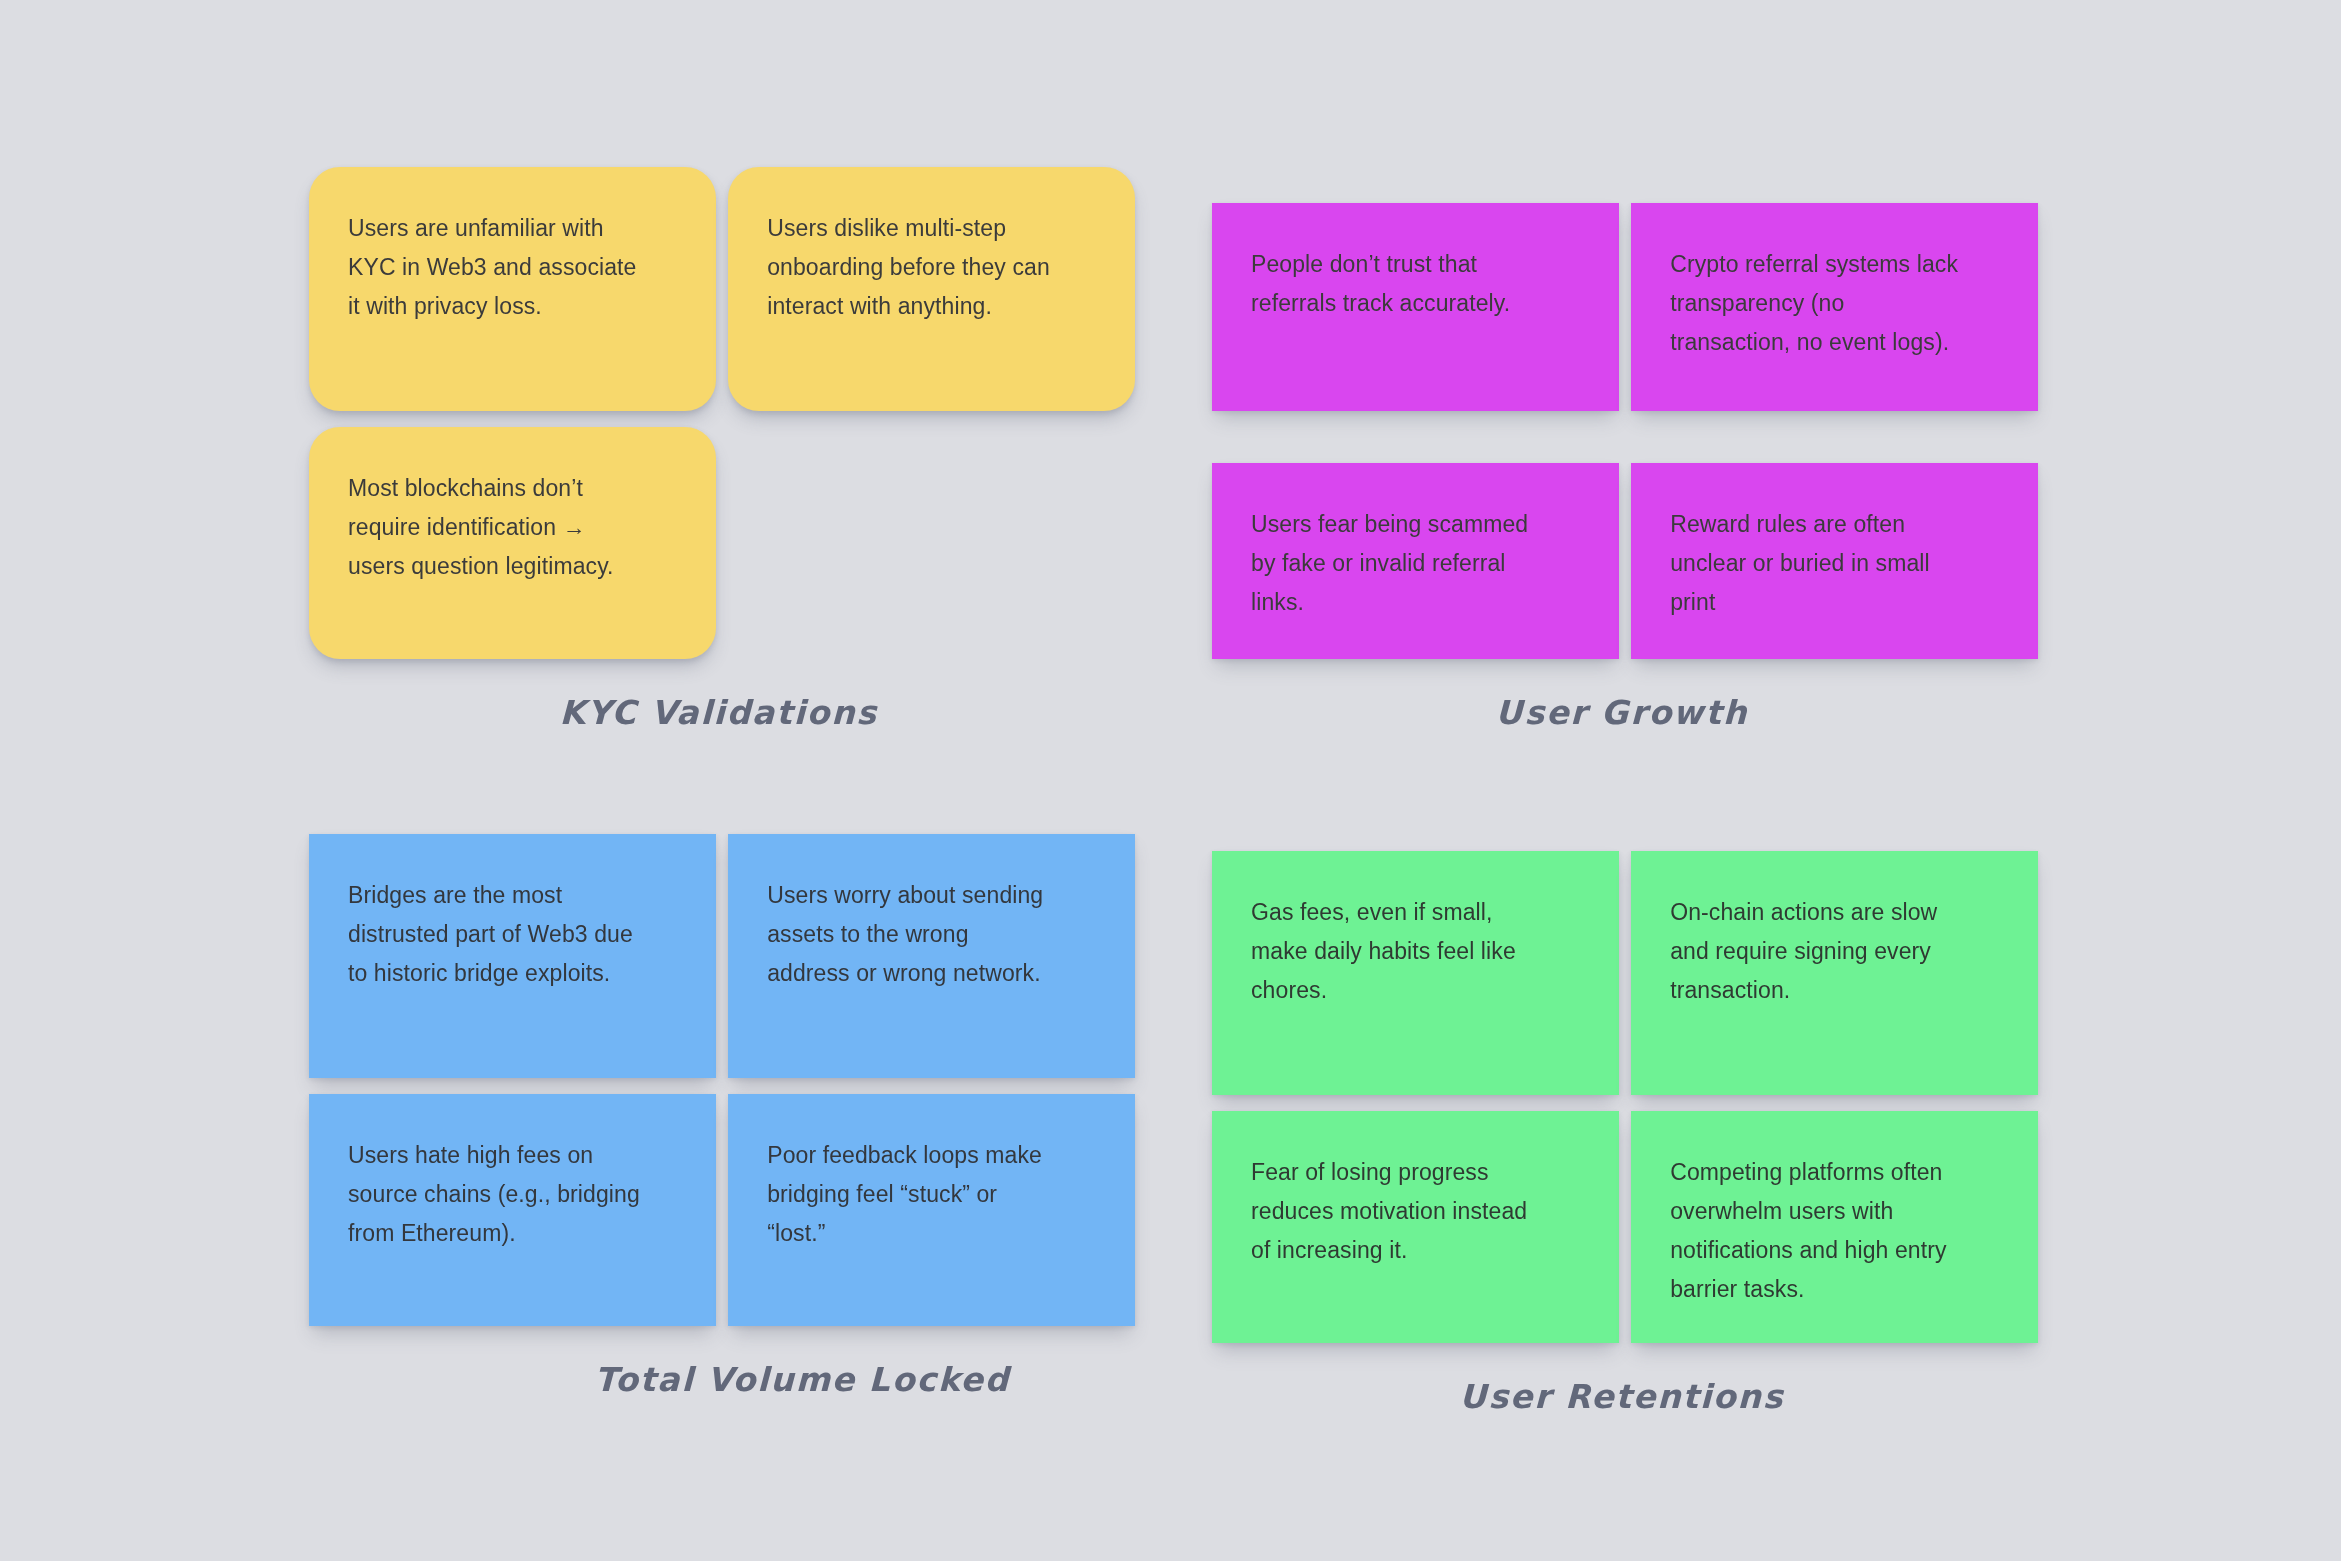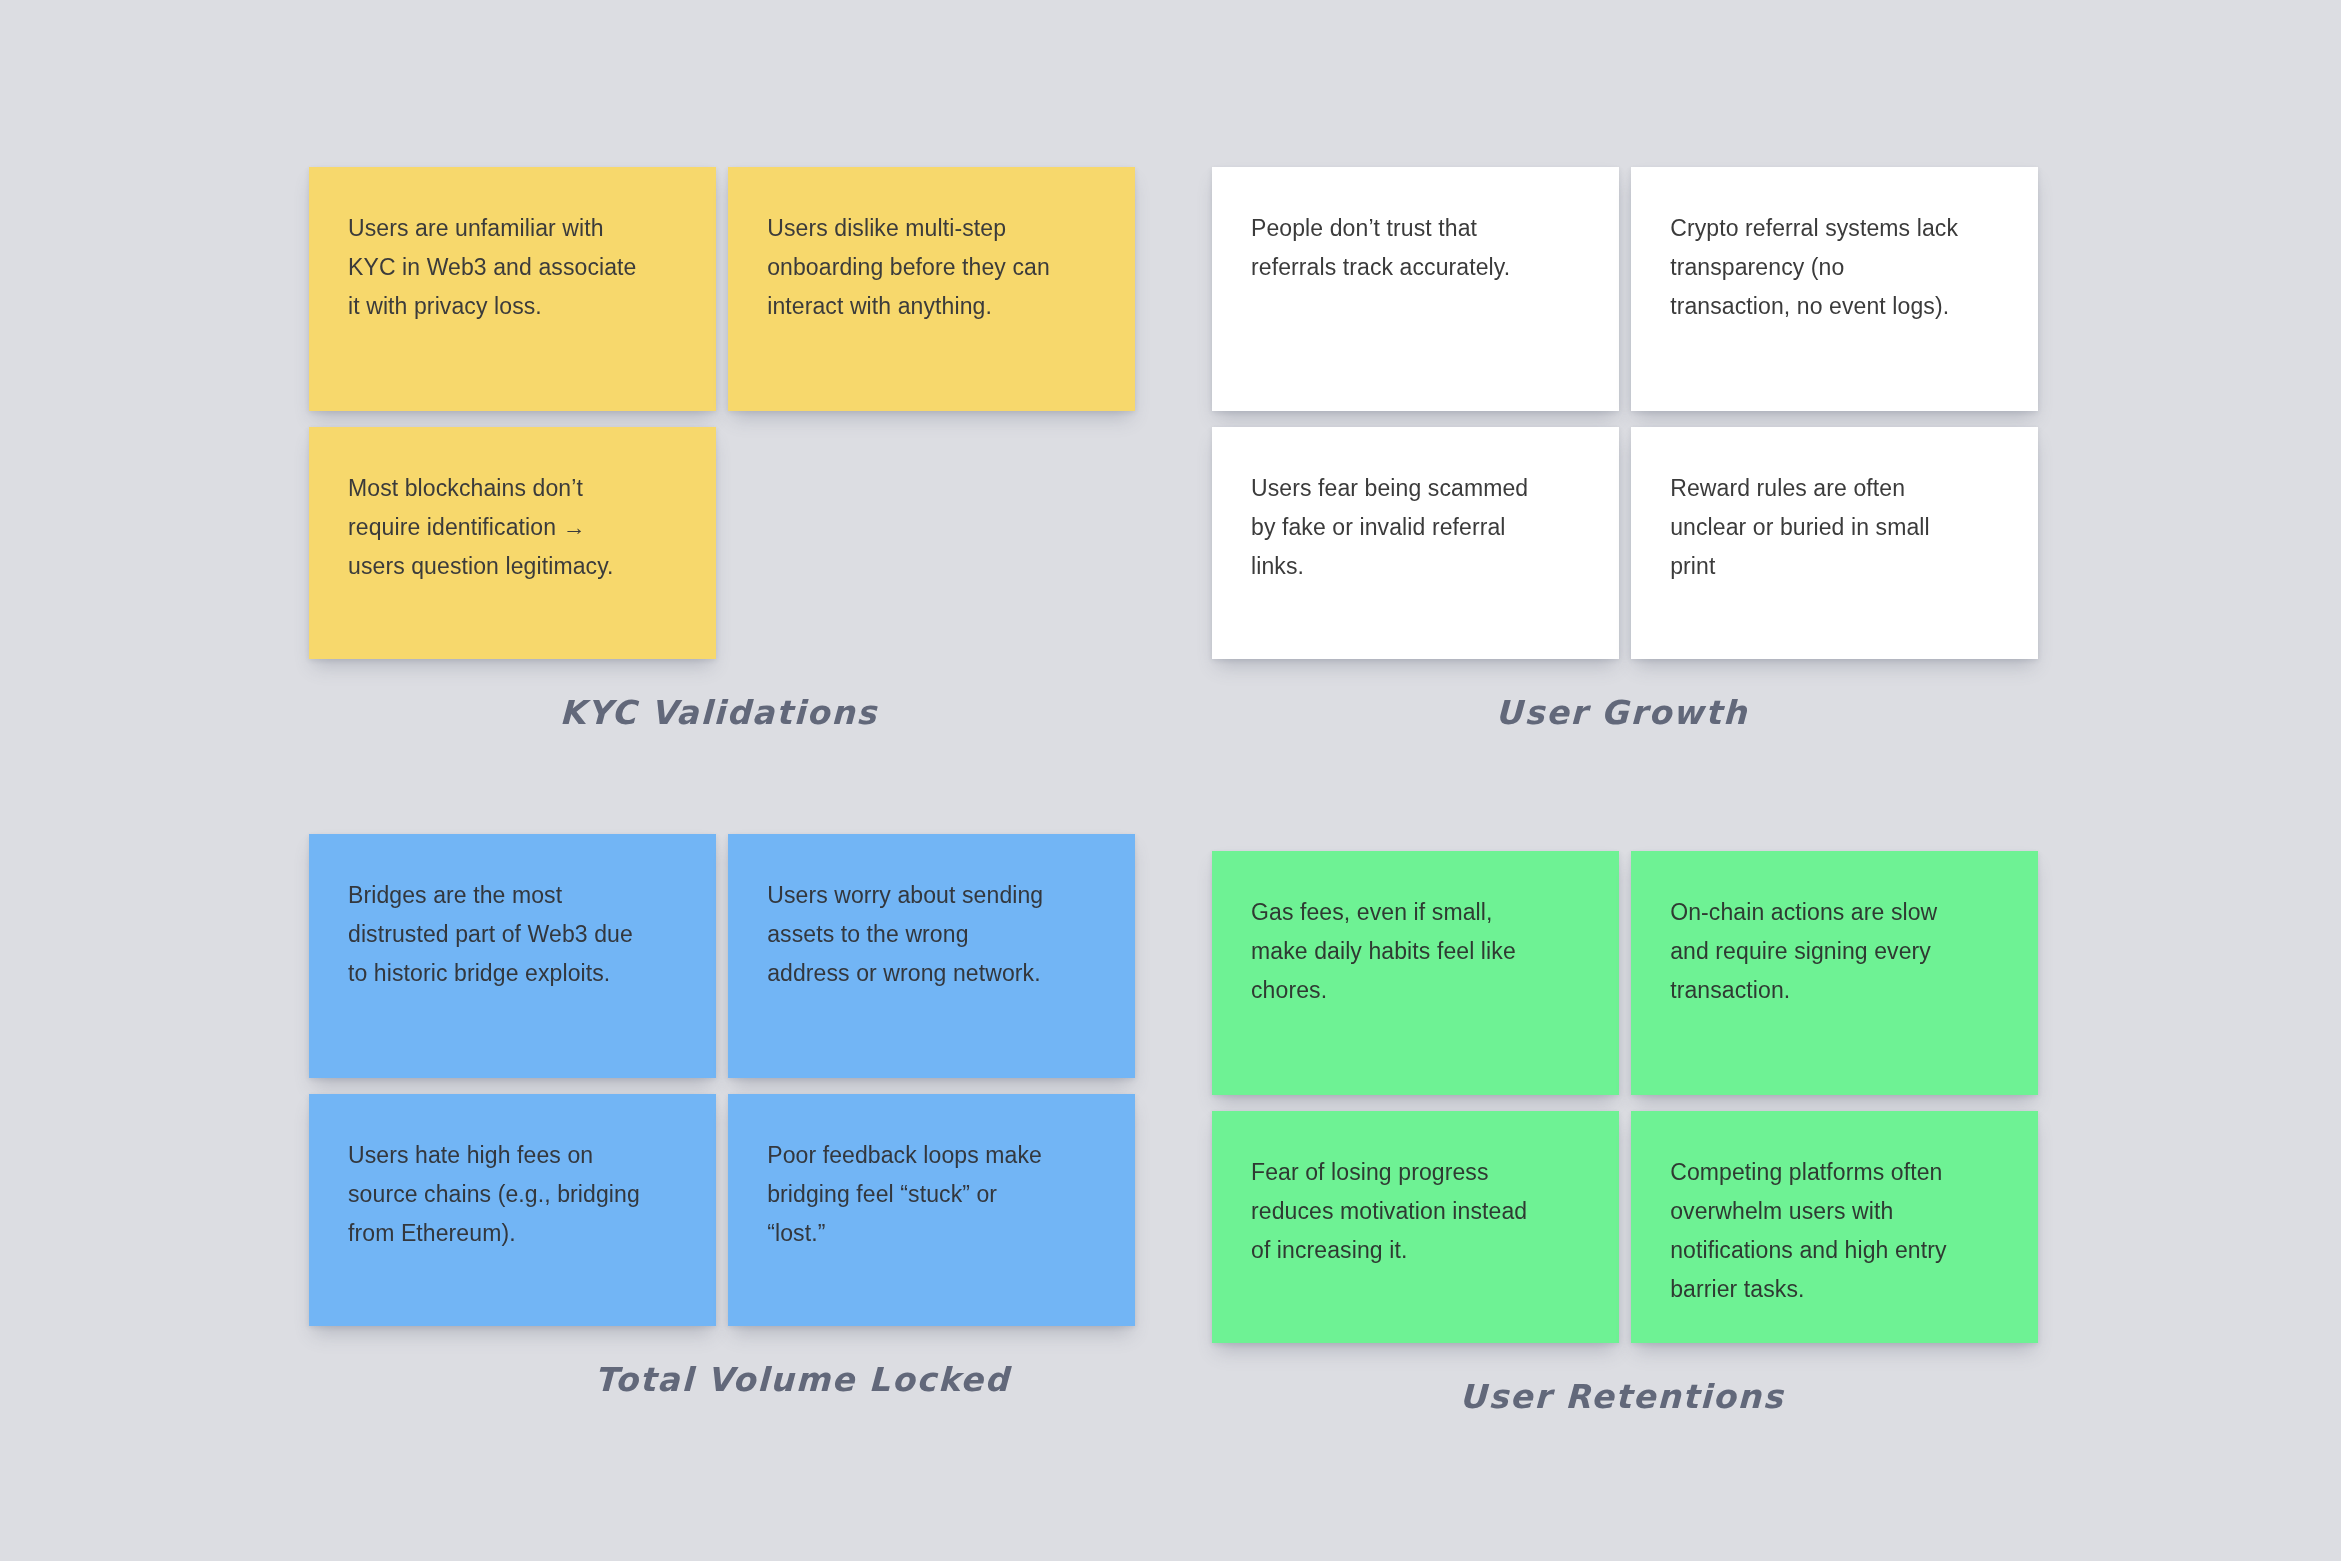--- a/index.html
+++ b/index.html
@@ -43,22 +43,22 @@
     padding: 42px 39px 16.3px 39px;
     font-size: 23px;
     line-height: 39px;
     color: #3b3b3b;
     letter-spacing: 0.1px;
     box-shadow: 0 11.4px 18px -4.9px rgba(90, 95, 115, 0.30),
                 0 2.4px 4.9px rgba(90, 95, 115, 0.16);
     overflow: hidden;
   }
 
-  .card.yellow { background: #f7d86c; }
-  .card.orange { background: #ffffff; }
+  .card.yellow { background: #f7d86c; border-radius: 31px; }
+  .card.orange { background: #d946ef; margin-top: 36px; }
   .card.blue   { background: #72b5f5; color: #33373d; }
   .card.green  { background: #6ef294; color: #2f3a32; }
 
   .card-text {
     display: block;
     white-space: pre-line;
   }
 
   .group-label {
     margin-top: 34px;

